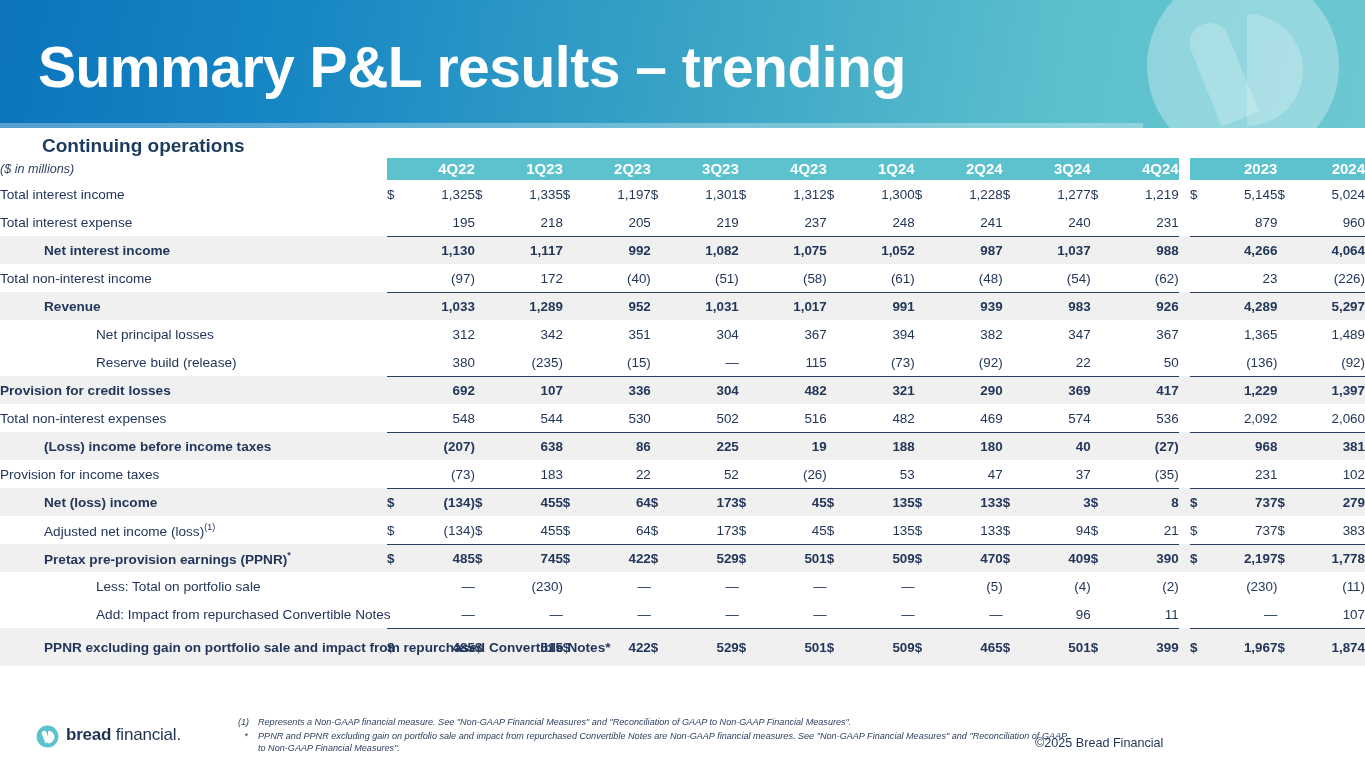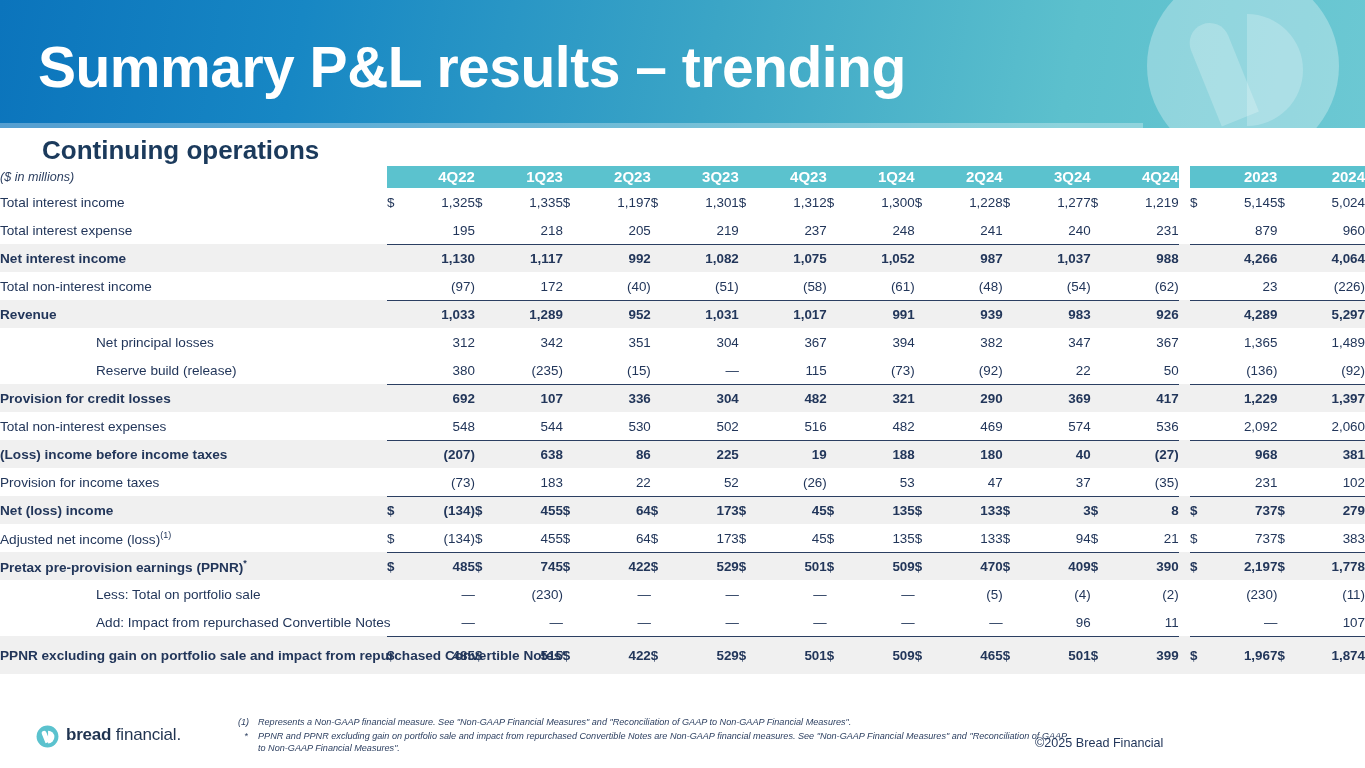--- a/index.html
+++ b/index.html
@@ -26,25 +26,25 @@
     letter-spacing: -0.5px; white-space: nowrap;
   }
   .banner-stripe {
     position: absolute; left: 0; bottom: 0; width: 1143px; height: 5px;
     background: rgba(255,255,255,0.30);
   }
 
   
   .section-title {
     position: absolute; left: 42px; top: 135px;
-    font-size: 26px; font-weight: bold; color: #1b3a5c;
-  }
-
-  
-  .table-wrap { position: absolute; left: 0; top: 166px; width: 1107px; }
+    font-size: 19px; font-weight: bold; color: #1b3a5c;
+  }
+
+  
+  .table-wrap { position: absolute; left: 0; top: 158px; width: 1107px; }
   table.pnl { border-collapse: collapse; width: 1365px; table-layout: fixed; font-size: 13.2px; color: #22365a; }
   table.pnl td, table.pnl th { padding: 0; vertical-align: middle; }
 
   col.c-label { width: 376px; }
   col.c-cur   { width: 20px;  }
   col.c-num   { width: 65.5px;}
   col.c-gap   { width: 11px;  }
   col.c-acur  { width: 22px;  }
   col.c-anum  { width: 63px;  }
 
@@ -60,21 +60,21 @@
     font-style: italic; font-size: 12.6px; color: #2c3f60;
     padding-left: 44px; white-space: nowrap;
   }
 
   
   tr.row td { height: 28px; }
   tr.row.dbl td { height: 38px; }
 
   .lbl   { padding-left: 52px; white-space: nowrap; font-size: 13.6px; }
   .lbl.l2{ padding-left: 96px; }
-  .lbl.l0{ }
+  .lbl.l0{ padding-left: 44px; }
   .num   { text-align: right; padding-right: 7px; white-space: nowrap; font-size: 13.4px; }
   .cur   { text-align: left; padding-left: 3px; font-size: 13.4px; }
 
   .shade .lbl, .shade .num, .shade .cur, .shade .pad { background: #f0f0f0; }
   .bold  { font-weight: bold; }
   .bold .lbl, .bold .num, .bold .cur { font-weight: bold; }
 
   
   .rule .num, .rule .cur, .rule .pad-q { box-shadow: inset 0 1px 0 0 #2b3f62; }
 

